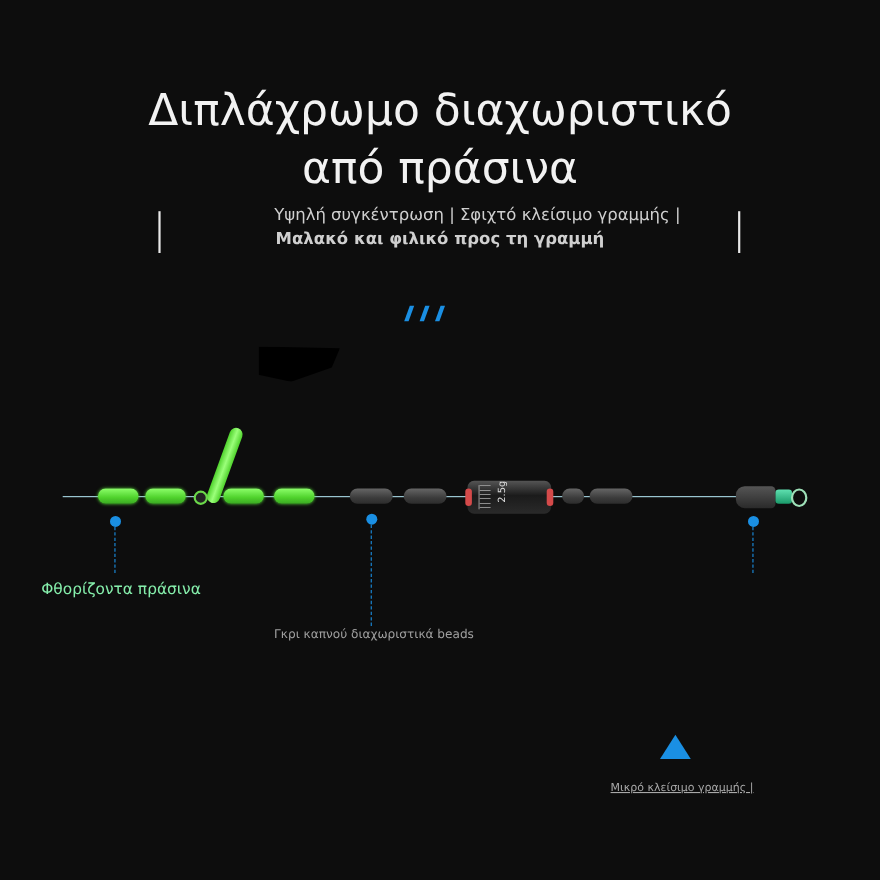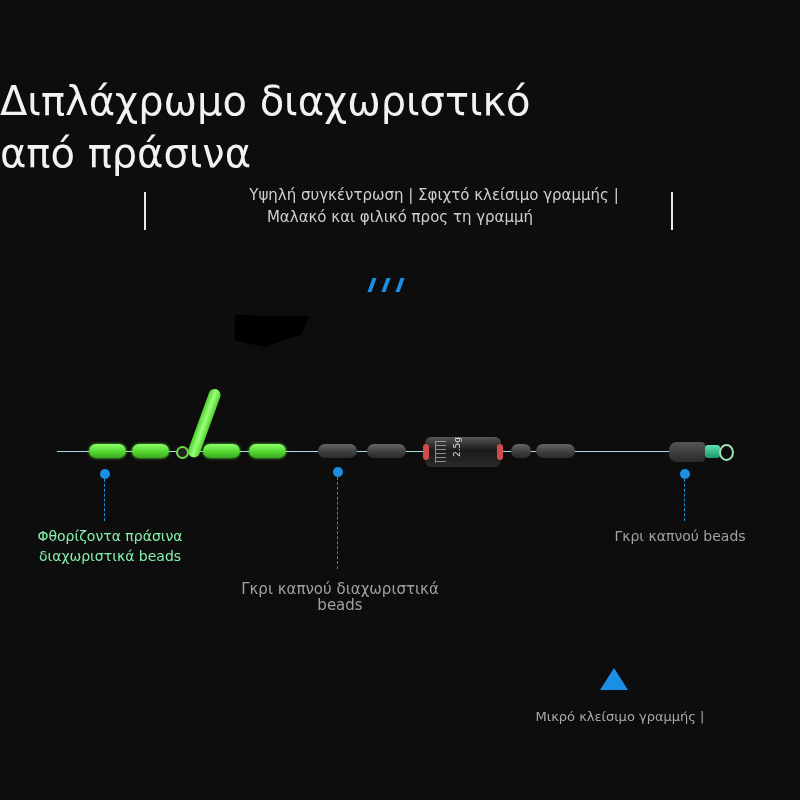--- a/index.html
+++ b/index.html
@@ -1,31 +1,31 @@
 <!DOCTYPE html>
 <html><head>
   <meta charset="utf-8">
   <style>
     html, body { margin:0; padding:0; }
     body {
       width:800px; height:800px; background:#0d0d0d; position:relative; overflow:hidden;
       font-family:"DejaVu Sans", sans-serif;
     }
     .title {
-      position:absolute; left:0; width:800px; text-align:left; color:#f2f2f2;
+      position:absolute; left:0; width:800px; text-align:center; color:#f2f2f2;
       font-size:40px; line-height:48px; font-weight:normal;
     }
     .t1 { top:77px; }
     .t2 { top:129px; }
     .sub {
       position:absolute; left:0; width:800px; text-align:center; color:#cfcfcf;
       font-size:15px; line-height:22px;
     }
     .s1 { top:184px;margin-left:34px; }
-    .s2 { top:206px; }
+    .s2 { top:206px;font-weight:bold; }
     .vbar { position:absolute; top:192px; width:2px; height:38px; background:#e8e8e8; }
     .vbar.l { left:144px; }
     .vbar.r { left:671px; }
     .ticks { position:absolute; left:368px; top:278px; width:40px; height:16px; }
     .tick { position:absolute; top:0; width:4px; height:14px; background:#1a8fe3; transform:skewX(-20deg); }
     .blob { position:absolute; left:235px; top:315px; width:74px; height:32px; background:#000;
       clip-path:polygon(0 0, 100% 5%, 90% 60%, 40% 100%, 0 80%); }
     .line { position:absolute; left:57px; top:451px; width:615px; height:1px; background:#a9d9e6; }
     .gbead { position:absolute; top:444px; width:37px; height:14px; border-radius:7px;
       background:linear-gradient(#8cff6a,#4fd22c 60%,#3aa822); box-shadow:0 0 3px #5ae03a; }
@@ -47,25 +47,25 @@
       background:linear-gradient(#555,#2a2a2a); border-radius:8px 4px 4px 8px; }
     .swivel { position:absolute; left:705px; top:445px; width:15px; height:13px; border-radius:3px;
       background:linear-gradient(#5fe0b0,#1a9a6a); }
     .swring { position:absolute; left:719px; top:444px; width:11px; height:13px; border-radius:50%;
       border:2px solid #9ee0b8; }
     .dot { position:absolute; width:10px; height:10px; border-radius:50%; background:#1a8fe3; }
     .dash { position:absolute; width:0; border-left:1px dashed #1a8fe3; }
     .lbl-green { position:absolute; left:20px; top:526px; width:180px; text-align:center; color:#86efac;
       font-size:14px; line-height:20px; }
     .lbl-gray { position:absolute; color:#a0a0a0; text-align:center; }
-    .lbl-mid { left:220px; top:581px; width:240px; font-size:15px; line-height:16px; }
+    .lbl-mid { left:220px; top:569px; width:240px; font-size:11px; line-height:16px; }
     .lbl-right { left:580px; top:526px; width:200px; font-size:14px; line-height:20px; }
     .tri { position:absolute; left:600px; top:668px; width:0; height:0;
       border-left:14px solid transparent; border-right:14px solid transparent; border-bottom:22px solid #1a8fe3; }
-    .lbl-bot { left:500px; top:709px; width:240px; font-size:13px; line-height:16px; color:#a8a8a8; }
+    .lbl-bot { left:500px; top:709px; width:240px; font-size:10px; line-height:16px; color:#a8a8a8;text-decoration:underline; }
   </style>
 </head>
 <body>
 
 <div class="title t1">Διπλάχρωμο διαχωριστικό</div>
 <div class="title t2">από πράσινα</div>
 <div class="vbar l"></div>
 <div class="vbar r"></div>
 <div class="sub s1">Υψηλή συγκέντρωση | Σφιχτό κλείσιμο γραμμής |</div>
 <div class="sub s2">Μαλακό και φιλικό προς τη γραμμή</div>
@@ -102,23 +102,21 @@
 
 <div class="dot" style="left:100px;top:469px"></div>
 <div class="dash" style="left:104px;top:479px;height:42px"></div>
 <div class="dot" style="left:333px;top:467px"></div>
 <div class="dash" style="left:337px;top:477px;height:92px"></div>
 <div class="dot" style="left:680px;top:469px"></div>
 <div class="dash" style="left:684px;top:479px;height:42px"></div>
 
 <div class="lbl-green">
   <div>Φθορίζοντα πράσινα</div>
-  <div>διαχωριστικά beads</div>
 </div>
 <div class="lbl-gray lbl-mid">Γκρι καπνού διαχωριστικά beads</div>
 <div class="lbl-gray lbl-right">
-  <div>Γκρι καπνού beads</div>
 </div>
 
 <div class="tri"></div>
 <div class="lbl-gray lbl-bot">
   <div>Μικρό κλείσιμο γραμμής |</div>
 </div>
 
 </body></html>

